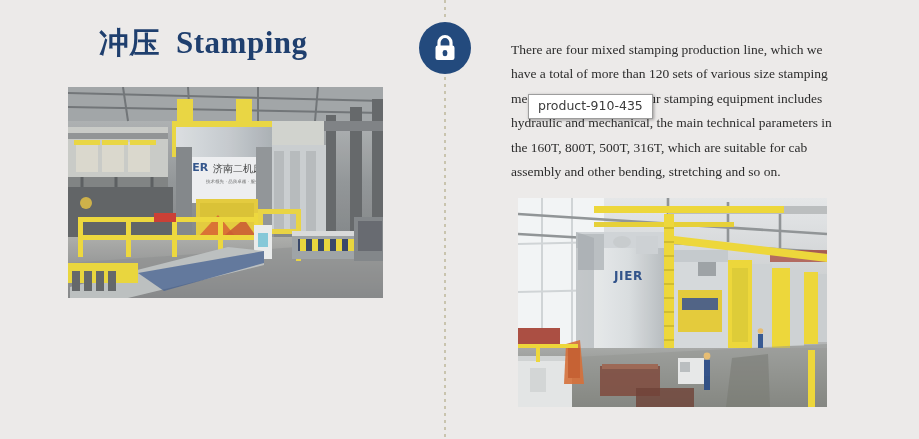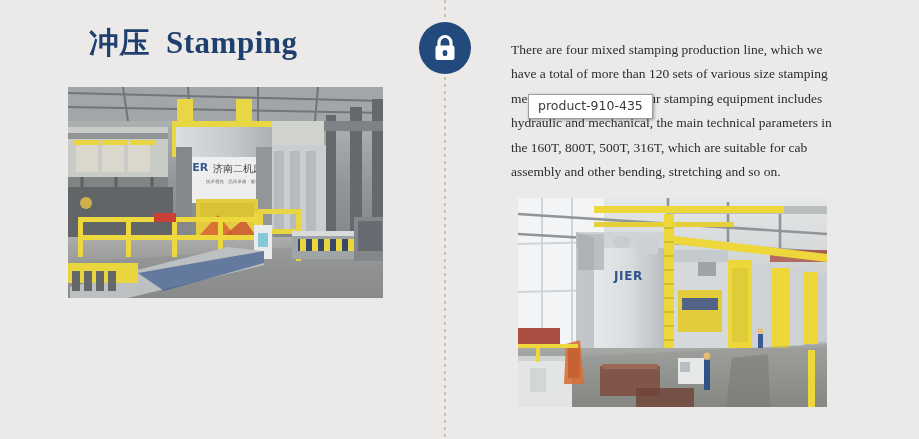--- a/index.html
+++ b/index.html
@@ -7,21 +7,21 @@
     width:919px;height:439px;
     background:#eceae9;
     font-family:"Liberation Serif", serif;
     overflow:hidden;
     position:relative;
   }
   .stage{position:absolute;inset:0;width:919px;height:439px;overflow:hidden;}
 
   
   .title{
-    position:absolute;left:89px;top:27px;
+    position:absolute;left:99px;top:27px;
     color:#1f3f6e;
     font-family:"Liberation Serif", serif;
     font-weight:bold;
     font-size:31px;
     letter-spacing:0.5px;
     white-space:nowrap;
     line-height:1;
   }
   .title .cn{font-family:"DejaVu Sans", sans-serif;font-weight:bold;font-size:30px;}
   .title .en{margin-left:16px;font-size:31px;}

